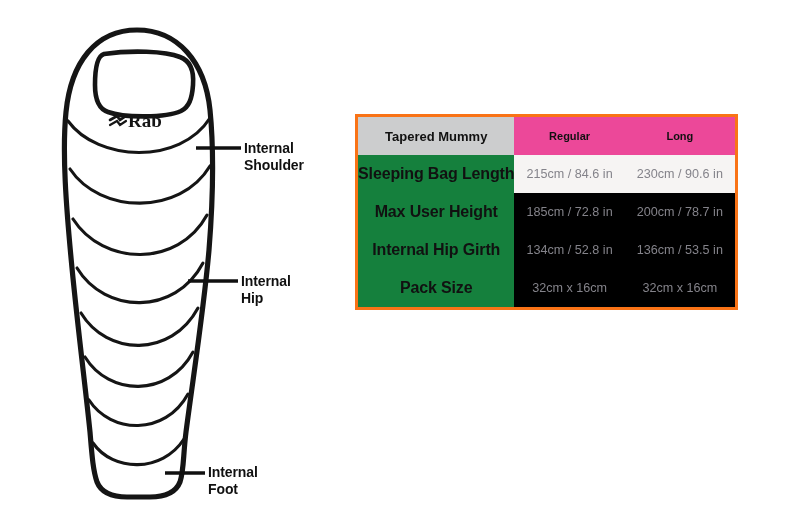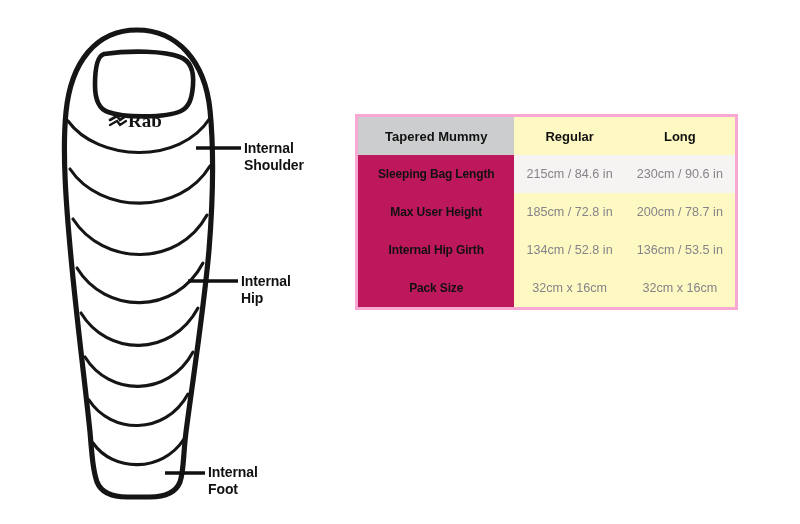--- a/index.html
+++ b/index.html
@@ -44,21 +44,21 @@
   #annotation-shoulder { left: 244px; top: 140px; }
   #annotation-hip      { left: 241px; top: 273px; }
   #annotation-foot     { left: 208px; top: 464px; }
 
   
   #table-panel {
     position: absolute;
     left: 355px;
     top: 114px;
     width: 383px;
-    border: 3px solid #f9a8d4;
+    border: 3px solid #f97316;
     background: #ffffff;
     box-sizing: border-box;
   }
   table.spec-table {
     border-collapse: collapse;
     width: 100%;
     table-layout: fixed;
     background: #ffffff;
   }
   table.spec-table col.c-label { width: 41.5%; }
@@ -75,43 +75,43 @@
 
   
   .hdr-label {
     background: #cccdce;
     color: #111111;
     font-weight: bold;
     font-size: 13px;
     border-bottom: 2px solid #ffffff;
   }
   .hdr-col {
-    background: #fef9c3;
+    background: #ec4899;
     color: #111111;
     font-weight: bold;
-    font-size: 13px;
+    font-size: 11px;
   }
 
   
   .row-label {
-    background: #be185d;
+    background: #15803d;
     color: #111111;
     font-weight: bold;
-    font-size: 12px;
+    font-size: 16px;
     border-bottom: 2px solid #ffffff;
     letter-spacing: -0.15px;
   }
   tr:last-child .row-label { border-bottom: 0; }
 
   
   .row-val {
     color: #84838a;
     font-weight: normal;
     font-size: 12.6px;
-    background: #fef9c3;
+    background: #000000;
   }
   tr.tinted .row-val { background: #f6f4f3; text-align: center; }
 </style>
 </head>
 <body>
 
 <div id="diagram-panel">
 
   <svg id="bag-svg" width="350" height="524" viewBox="0 0 350 524">
 

